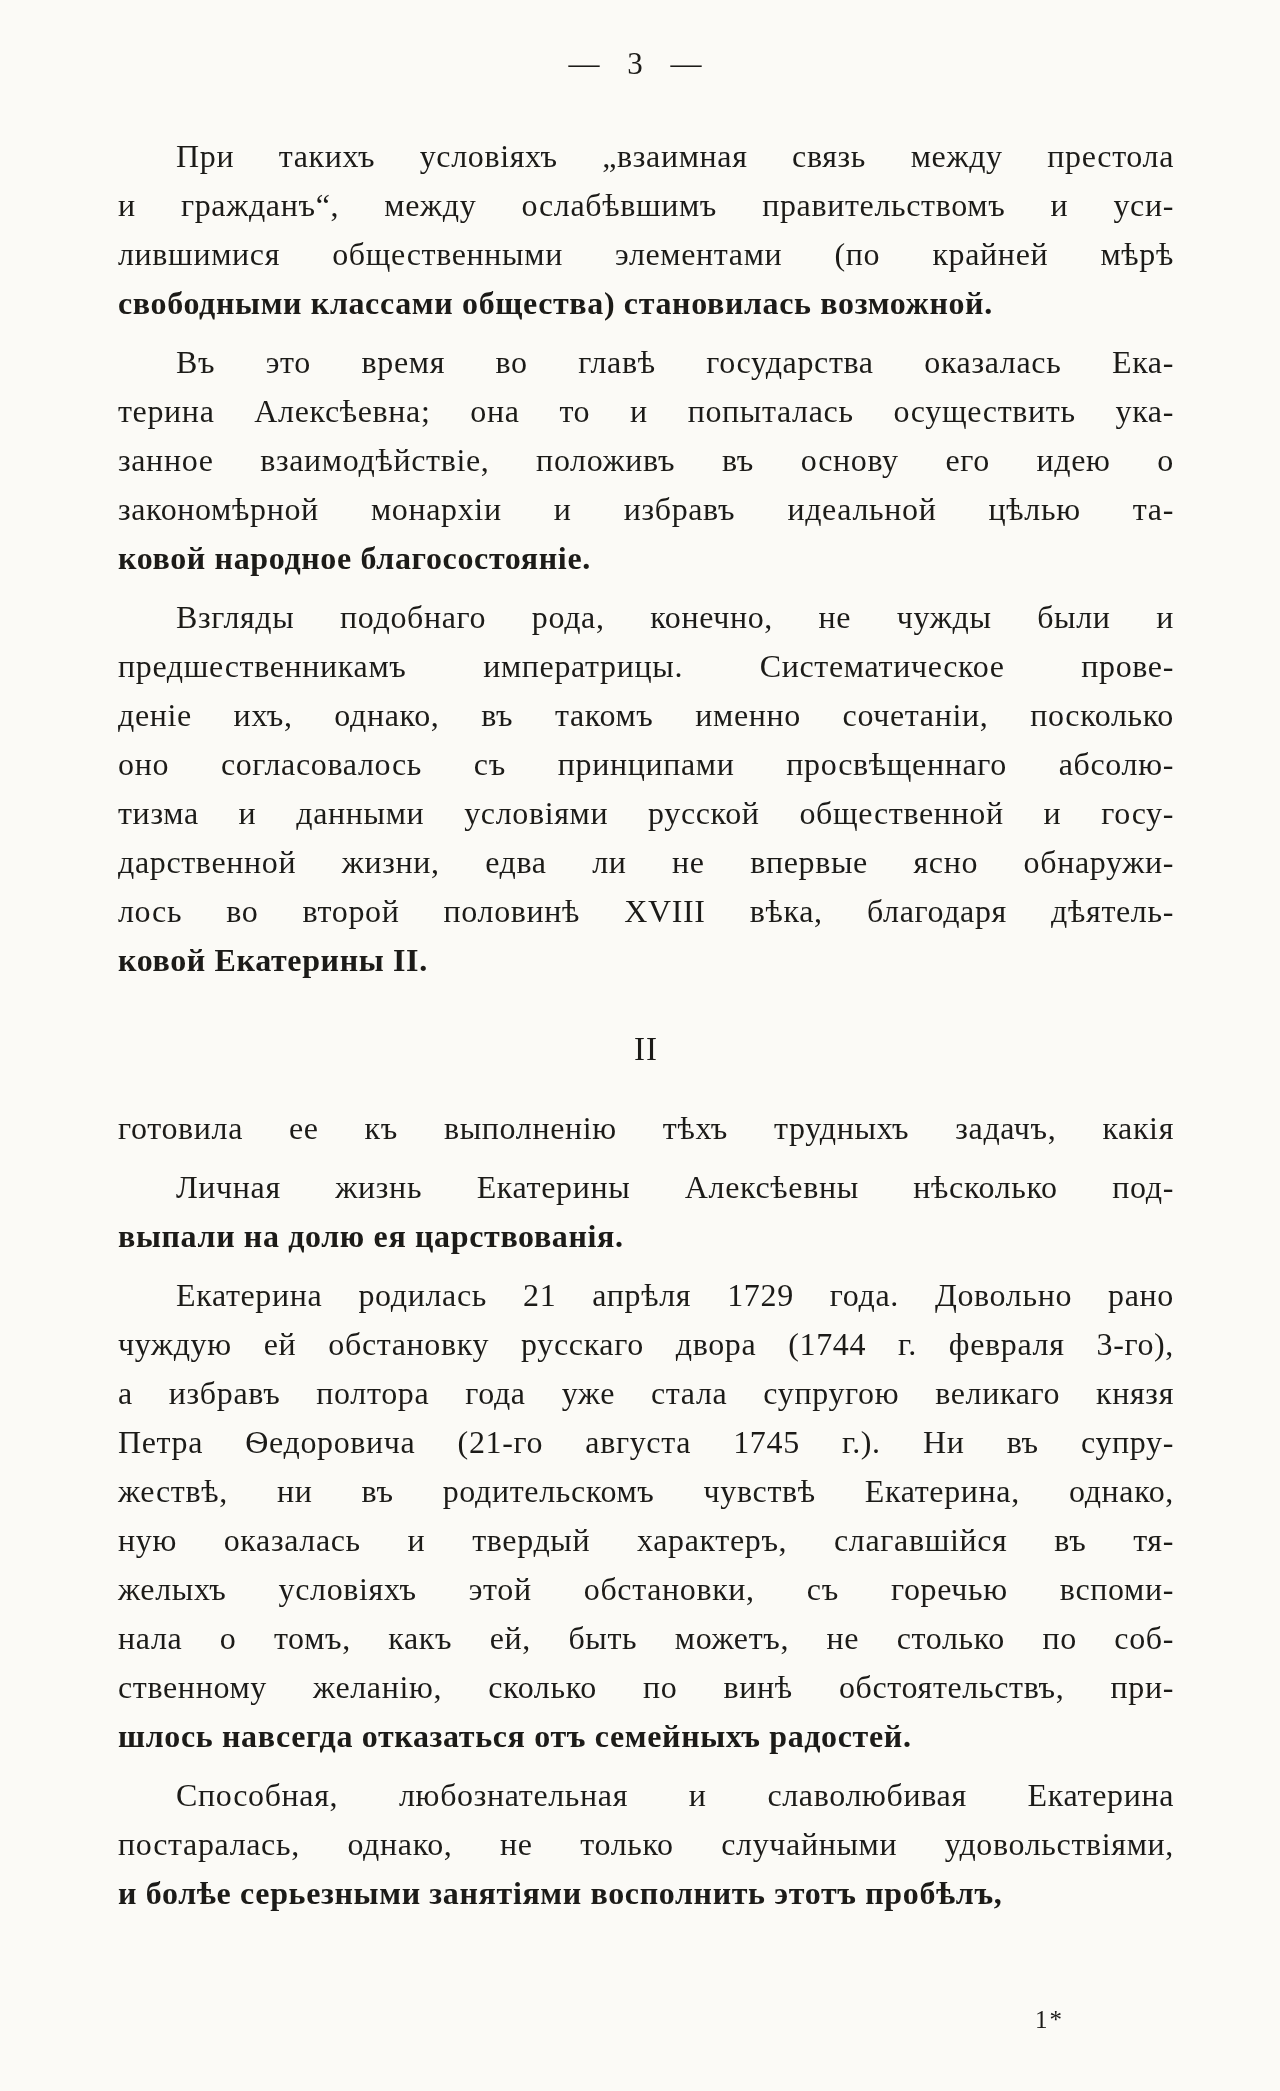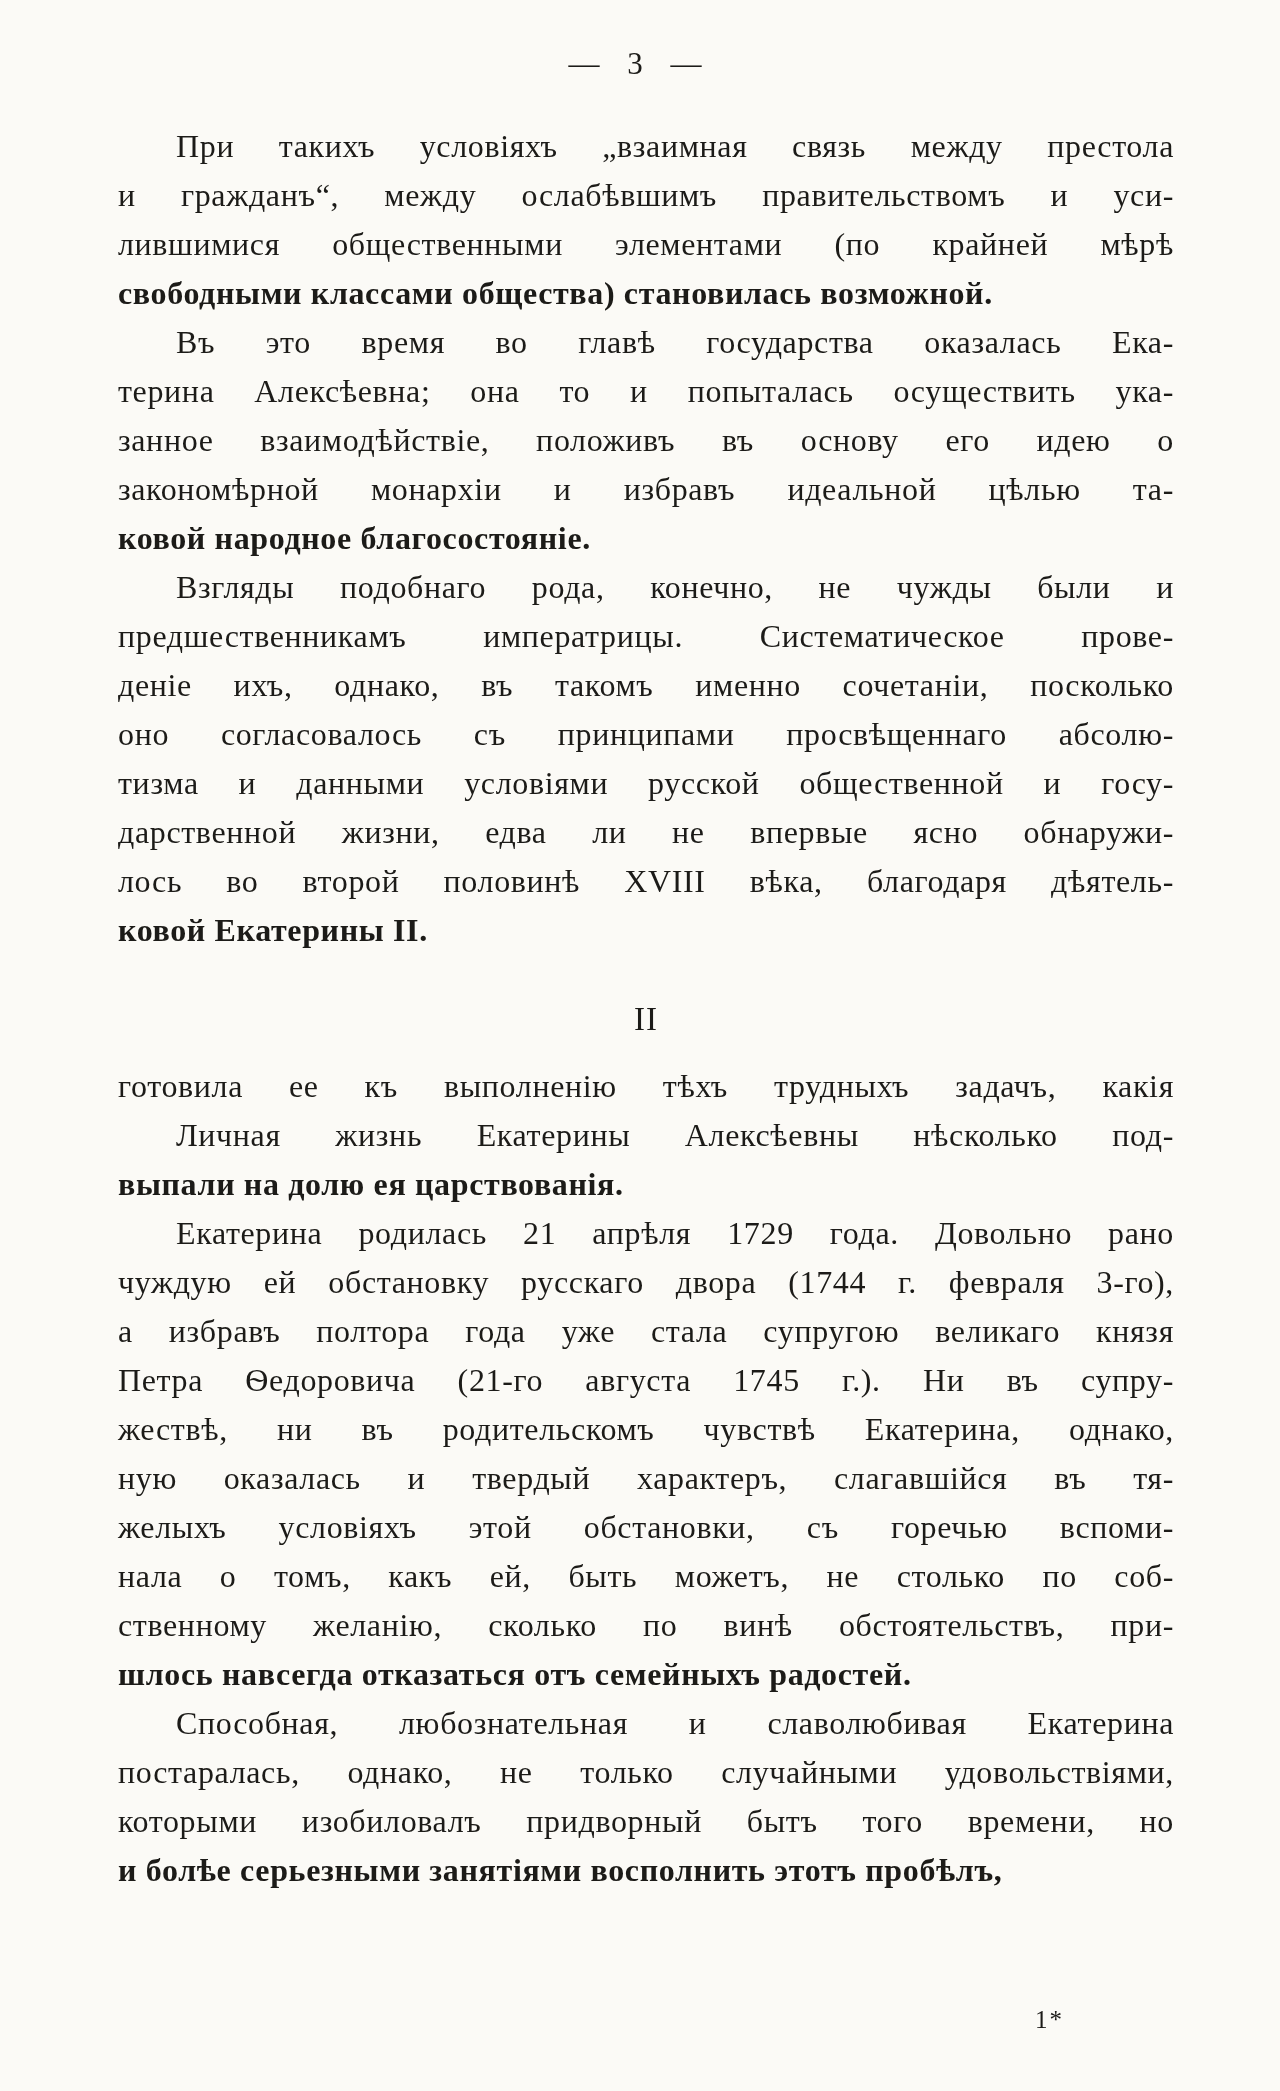--- a/index.html
+++ b/index.html
@@ -26,28 +26,28 @@
     font-size:32px;
     line-height:49px;
     letter-spacing:0.02em;
   }
   .paragraph{margin:0;}
   .line{
     text-align:justify;
     text-align-last:justify;
     white-space:normal;
   }
-  .line.first{text-indent:58px;}
+  .line.first{text-indent:58px;margin-top:10px;}
   .line.last{text-align-last:left;font-weight:bold;}
   .section-heading{
     text-align:center;
     font-size:33px;
     line-height:49px;
     margin-top:40px;
-    margin-bottom:18px;
+    margin-bottom:30px;
     letter-spacing:1px;
   }
   .footer-mark{
     position:absolute;top:2006px;right:216px;
     font-size:25px;
     letter-spacing:2px;
   }
 </style>
 </head>
 <body>
@@ -93,19 +93,18 @@
         <div class="line">жествѣ, ни въ родительскомъ чувствѣ Екатерина, однако,</div>
         <div class="line">ную оказалась и твердый характеръ, слагавшійся въ тя-</div>
         <div class="line">желыхъ условіяхъ этой обстановки, съ горечью вспоми-</div>
         <div class="line">нала о томъ, какъ ей, быть можетъ, не столько по соб-</div>
         <div class="line">ственному желанію, сколько по винѣ обстоятельствъ, при-</div>
         <div class="line last">шлось навсегда отказаться отъ семейныхъ радостей.</div>
       </div>
       <div class="paragraph">
         <div class="line first">Способная, любознательная и славолюбивая Екатерина</div>
         <div class="line">постаралась, однако, не только случайными удовольствіями,</div>
-        <div class="line">которыми изобиловалъ придворный бытъ того времени, но</div>
         <div class="line last">и болѣе серьезными занятіями восполнить этотъ пробѣлъ,</div>
       </div>
     </div>
 
   <div class="footer-mark">1*</div>
 </div>
 
 </body></html>

